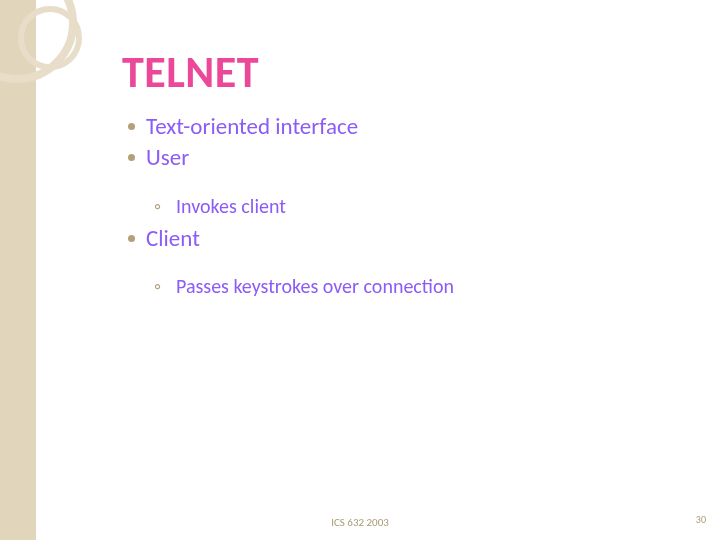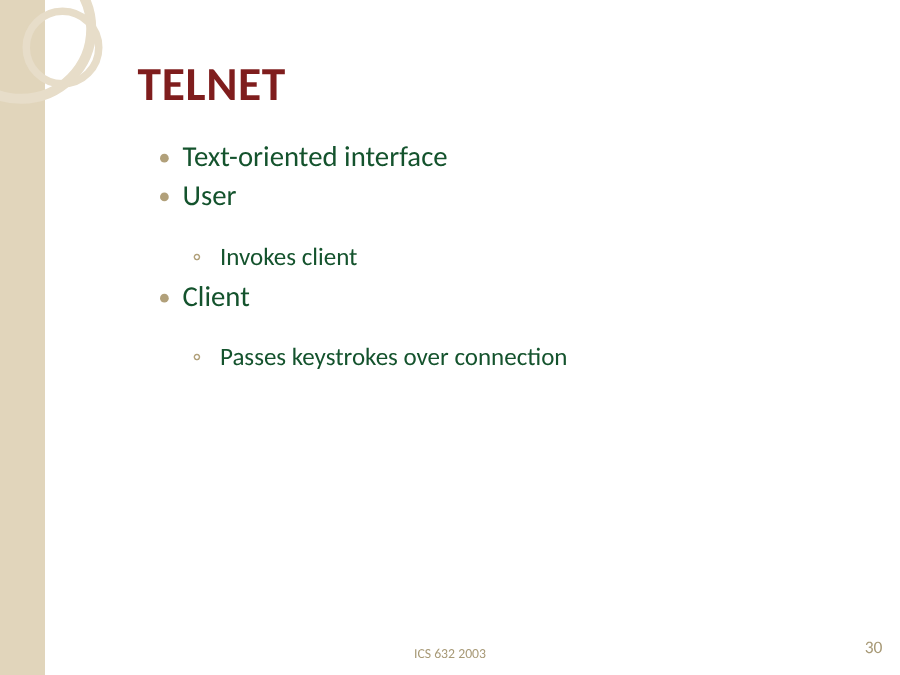--- a/index.html
+++ b/index.html
@@ -34,35 +34,35 @@
   }
   .side-stripe {
     position: absolute;
     top: 0; left: 0;
     width: 36px; height: 540px;
     background: #e1d5bb;
   }
   .slide-title {
     position: absolute;
     top: 45px;
-    left: 110px;
-    font-size: 38px;
+    left: 122px;
+    font-size: 44px;
     font-weight: 700;
-    color: #7f1d1d;
+    color: #ec4899;
     letter-spacing: 0.5px;
     font-family: "Calibri", "Segoe UI", sans-serif;
   }
   .content {
     position: absolute;
     top: 112px;
     left: 128px;
     right: 40px;
     font-size: 23px;
     line-height: 1.28;
-    color: #14532d;
+    color: #8b5cf6;
   }
   .lvl1 {
     padding-left: 18px;
     position: relative;
     margin-bottom: 2px;
   }
   .lvl1::before {
     content: "";
     position: absolute;
     left: 0; top: 11px;
@@ -91,21 +91,21 @@
     bottom: 11px;
     width: 100%;
     text-align: center;
     font-size: 11px;
     color: #a89a77;
   }
   .footer-right {
     position: absolute;
     bottom: 14px;
     right: 14px;
-    font-size: 14px;
+    font-size: 10px;
     color: #a89a77;
   }
 </style>
 </head>
 <body>
 
 <div class="side-stripe"></div>
 <div class="deco-wrap">
   <div class="ring-big"></div>
   <div class="ring-small"></div>

